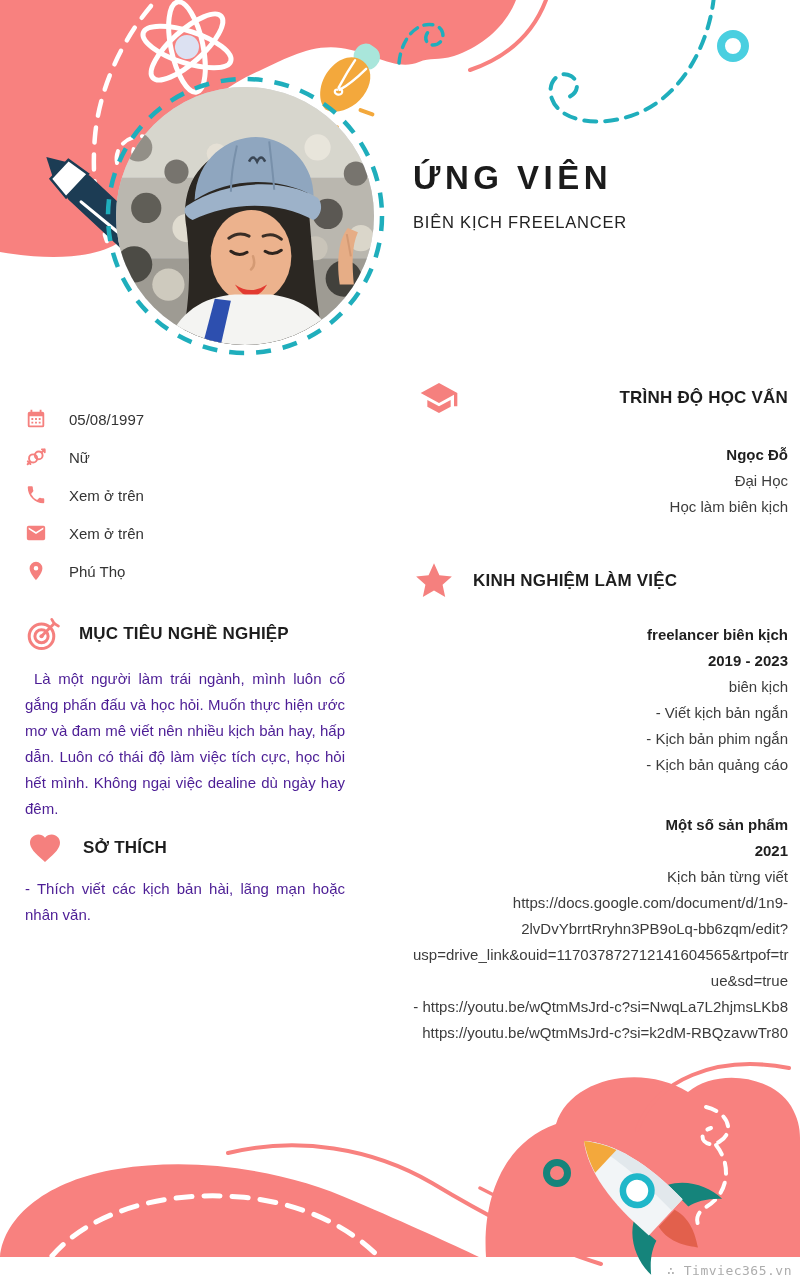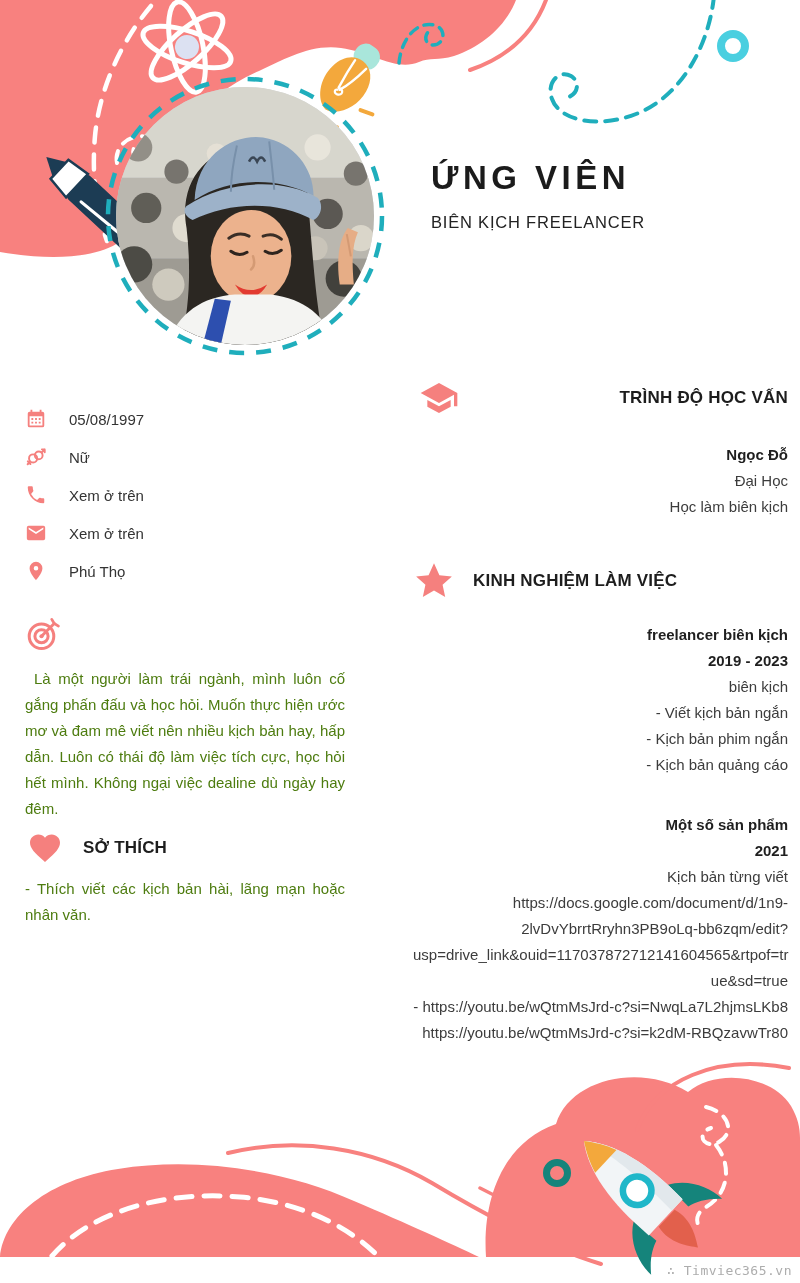--- a/index.html
+++ b/index.html
@@ -4,37 +4,37 @@
 <style>
   html,body{margin:0;padding:0;background:#fff;}
   .page{position:relative;width:800px;height:1283px;background:#fff;overflow:hidden;
         font-family:"Liberation Sans",sans-serif;color:#3c3c3c;}
   svg.deco{position:absolute;display:block;}
   #deco-top{left:0;top:0;}
   #deco-bottom{left:0;top:1030px;}
 
   .photo-wrap{position:absolute;left:116px;top:87px;width:258px;height:258px;border-radius:50%;overflow:hidden;}
 
-  .header-block{position:absolute;left:431px;top:158px;}
+  .header-block{position:absolute;left:413px;top:158px;}
   .title{font-size:33px;font-weight:bold;letter-spacing:4.5px;color:#1b1b1b;line-height:40px;}
   .subtitle{margin-top:15px;font-size:16.5px;letter-spacing:0.8px;color:#222;}
 
   .col-left{position:absolute;left:25px;top:400px;width:320px;}
   .col-right{position:absolute;left:413px;top:375px;width:375px;}
 
   .info-row{display:flex;align-items:center;height:38px;}
   .info-icon{width:22px;height:22px;flex:0 0 22px;}
   .info-text{margin-left:22px;font-size:15px;color:#333;}
 
   .sec-head{display:flex;align-items:center;}
   .sec-head .ico{flex:0 0 auto;}
   .sec-title{font-weight:bold;font-size:17px;color:#1d1d1d;letter-spacing:0.2px;margin-left:18px;}
   .obj-head{margin-top:26px;}
   .hob-head{margin-top:8px;}
-  .para{margin-top:14px;font-size:15px;line-height:26px;color:#4d7c0f;text-align:justify;}
+  .para{margin-top:14px;font-size:15px;line-height:26px;color:#4c1d95;text-align:justify;}
   .para.indent{text-indent:9px;}
   .hob-para{margin-top:10px;}
 
   .rsec-edu{margin-top:3px;justify-content:space-between;}
   .rsec-exp{margin-top:40px;}
   .edu-block{margin-top:24px;}
   .job1-block{margin-top:20px;}
   .job2-block{margin-top:34px;}
   .line{font-size:15px;line-height:26px;color:#3c3c3c;white-space:pre;text-align:right;}
   .line.b{font-weight:bold;color:#1f1f1f;}
@@ -186,20 +186,21 @@
     </div>
 
     <div class="sec-head obj-head">
       <svg class="ico" width="36" height="36" viewBox="0 0 24 24" fill="none" stroke="#F5807E" stroke-width="2" stroke-linecap="round">
         <circle cx="11" cy="13.5" r="8.2"></circle>
         <circle cx="11" cy="13.5" r="4.4"></circle>
         <circle cx="11" cy="13.5" r="1.4" fill="#F5807E" stroke="none"></circle>
         <path d="M11.5,13 L19.5,5"></path>
         <path d="M17.8,2.2 l1.7,2.8 2.8,1.7" stroke-width="1.8"></path>
       </svg>
+      <span class="sec-title">MỤC TIÊU NGHỀ NGHIỆP</span>
     </div>
     <div class="para indent">Là một người làm trái ngành, mình luôn cố gắng phấn đấu và học hỏi. Muốn thực hiện ước mơ và đam mê viết nên nhiều kịch bản hay, hấp dẫn. Luôn có thái độ làm việc tích cực, học hỏi hết mình. Không ngại việc dealine dù ngày hay đêm.</div>
 
     <div class="sec-head hob-head">
       <svg class="ico" width="40" height="36" viewBox="0 0 24 24" fill="#F5807E">
         <path d="M12 21.35l-1.45-1.32C5.4 15.36 2 12.28 2 8.5 2 5.42 4.42 3 7.5 3c1.74 0 3.41.81 4.5 2.09C13.09 3.81 14.76 3 16.5 3 19.58 3 22 5.42 22 8.5c0 3.78-3.4 6.86-8.55 11.54L12 21.35z"></path>
       </svg>
       <span class="sec-title">SỞ THÍCH</span>
     </div>
     <div class="para hob-para">- Thích viết các kịch bản hài, lãng mạn hoặc nhân văn.</div>

